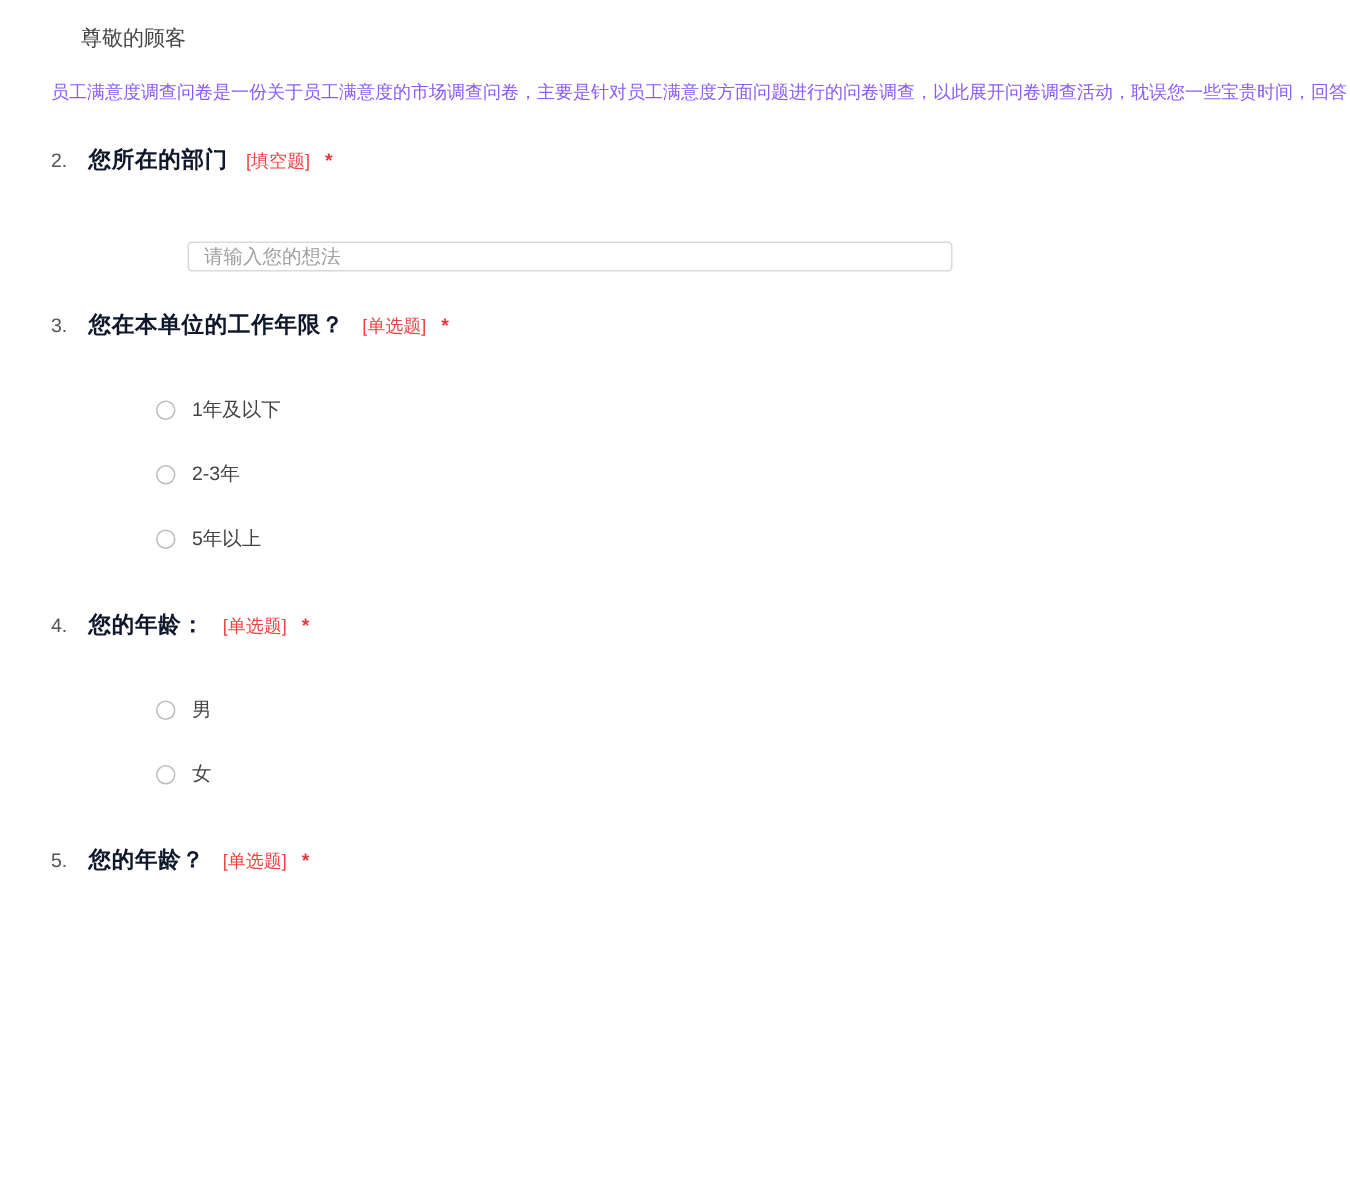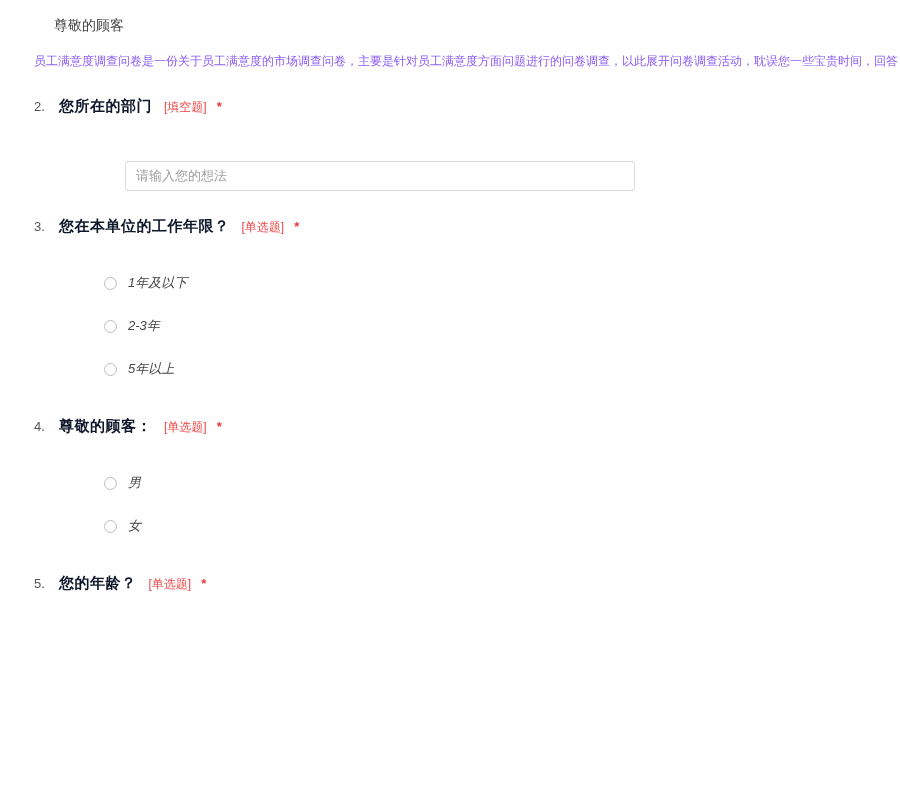--- a/index.html
+++ b/index.html
@@ -65,37 +65,36 @@
     margin-left: 10px;
     font-weight: bold;
   }
   .q-body {
     padding-left: 25px;
   }
   .text-input {
     margin-top: 45px;
     margin-left: 66px;
     width: 510px;
-    height: 30px;
+    height: 20px;
     border: 1px solid #d9d9d9;
     border-radius: 3px;
     background: #ffffff;
     font-size: 13px;
     color: #333333;
     padding: 0 10px;
     box-sizing: border-box;
     font-family: "Liberation Sans", sans-serif;
     outline: none;
   }
   .text-input::placeholder {
     color: #a0a0a0;
   }
   .options {
     margin-top: 26px;
-    font-style: italic;
   }
   .option {
     display: flex;
     align-items: center;
     height: 43px;
     padding-left: 45px;
     cursor: pointer;
   }
   .radio {
     width: 13px;
@@ -153,21 +152,21 @@
           <span class="radio"></span>
           <span class="opt-label">5年以上</span>
         </div>
       </div>
     </div>
   </div>
 
   <div class="question">
     <div class="q-head">
       <span class="q-num">4.</span>
-      <span class="q-title">尊敬的顾客：</span>
+      <span class="q-title">您的年龄：</span>
       <span class="q-type">[单选题]</span>
       <span class="q-required">*</span>
     </div>
     <div class="q-body">
       <div class="options">
         <div class="option">
           <span class="radio"></span>
           <span class="opt-label">男</span>
         </div>
         <div class="option">

